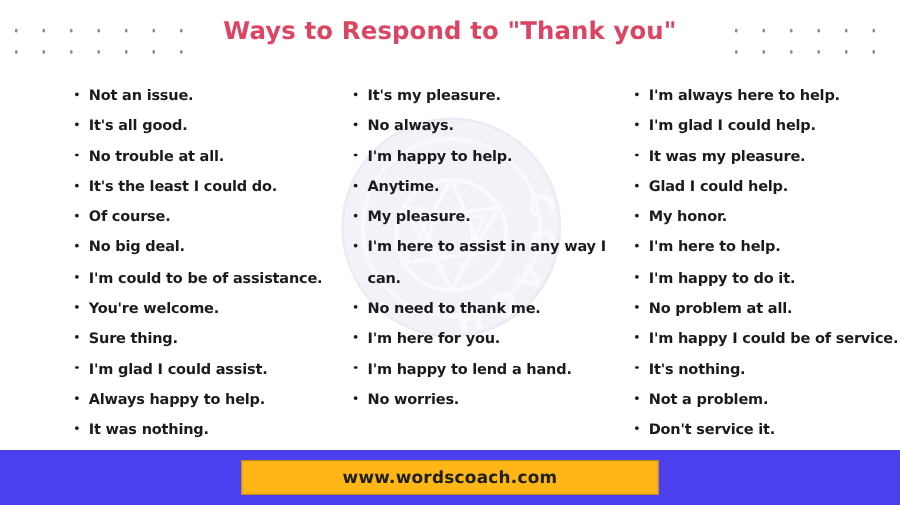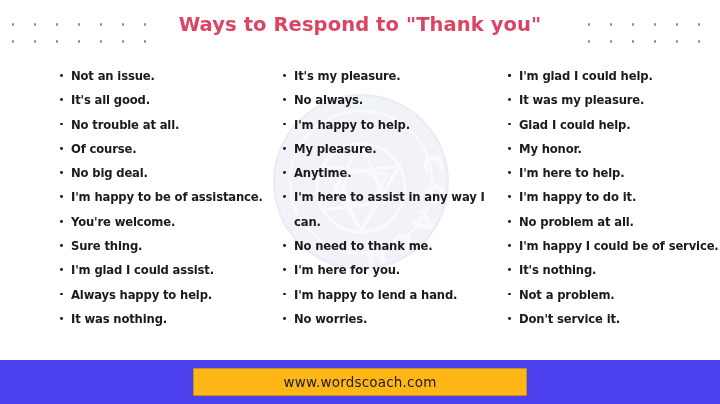--- a/index.html
+++ b/index.html
@@ -130,21 +130,21 @@
     height: 28px;
     background: #ffb717;
     border: 1px solid #c4901a;
     box-sizing: border-box;
     display: flex;
     align-items: center;
     justify-content: center;
   }
   #footer-url {
     font-size: 13.5px;
-    font-weight: normal;
+    font-weight: bold;
     color: #20201c;
     letter-spacing: 0.2px;
     font-family: "DejaVu Sans", "Liberation Sans", sans-serif;
   }
 </style>
 </head>
 <body>
 
 <div id="poster">
 
@@ -208,49 +208,50 @@
     </g>
   </svg>
 
   <div id="columns">
 
     <div id="col-0" class="column">
       <ul class="list">
         <li class="item"><span class="bullet"></span><span>Not an issue.</span></li>
         <li class="item"><span class="bullet"></span><span>It's all good.</span></li>
         <li class="item"><span class="bullet"></span><span>No trouble at all.</span></li>
+        <li class="item"><span class="bullet"></span><span>It's the least I could do.</span></li>
         <li class="item"><span class="bullet"></span><span>Of course.</span></li>
         <li class="item"><span class="bullet"></span><span>No big deal.</span></li>
-        <li class="item"><span class="bullet"></span><span>I'm happy to be of assistance.</span></li>
+        <li class="item"><span class="bullet"></span><span>I'm could to be of assistance.</span></li>
         <li class="item"><span class="bullet"></span><span>You're welcome.</span></li>
         <li class="item"><span class="bullet"></span><span>Sure thing.</span></li>
         <li class="item"><span class="bullet"></span><span>I'm glad I could assist.</span></li>
         <li class="item"><span class="bullet"></span><span>Always happy to help.</span></li>
         <li class="item"><span class="bullet"></span><span>It was nothing.</span></li>
       </ul>
     </div>
 
     <div id="col-1" class="column">
       <ul class="list">
         <li class="item"><span class="bullet"></span><span>It's my pleasure.</span></li>
         <li class="item"><span class="bullet"></span><span>No always.</span></li>
         <li class="item"><span class="bullet"></span><span>I'm happy to help.</span></li>
+        <li class="item"><span class="bullet"></span><span>Anytime.</span></li>
         <li class="item"><span class="bullet"></span><span>My pleasure.</span></li>
-        <li class="item"><span class="bullet"></span><span>Anytime.</span></li>
         <li class="item"><span class="bullet"></span><span>I'm here to assist in any way I can.</span></li>
         <li class="item"><span class="bullet"></span><span>No need to thank me.</span></li>
         <li class="item"><span class="bullet"></span><span>I'm here for you.</span></li>
         <li class="item"><span class="bullet"></span><span>I'm happy to lend a hand.</span></li>
         <li class="item"><span class="bullet"></span><span>No worries.</span></li>
       </ul>
     </div>
 
     <div id="col-2" class="column">
       <ul class="list">
-        <li class="item"><span class="bullet"></span></li>
+        <li class="item"><span class="bullet"></span><span>I'm always here to help.</span></li>
         <li class="item"><span class="bullet"></span><span>I'm glad I could help.</span></li>
         <li class="item"><span class="bullet"></span><span>It was my pleasure.</span></li>
         <li class="item"><span class="bullet"></span><span>Glad I could help.</span></li>
         <li class="item"><span class="bullet"></span><span>My honor.</span></li>
         <li class="item"><span class="bullet"></span><span>I'm here to help.</span></li>
         <li class="item"><span class="bullet"></span><span>I'm happy to do it.</span></li>
         <li class="item"><span class="bullet"></span><span>No problem at all.</span></li>
         <li class="item"><span class="bullet"></span><span>I'm happy I could be of service.</span></li>
         <li class="item"><span class="bullet"></span><span>It's nothing.</span></li>
         <li class="item"><span class="bullet"></span><span>Not a problem.</span></li>

